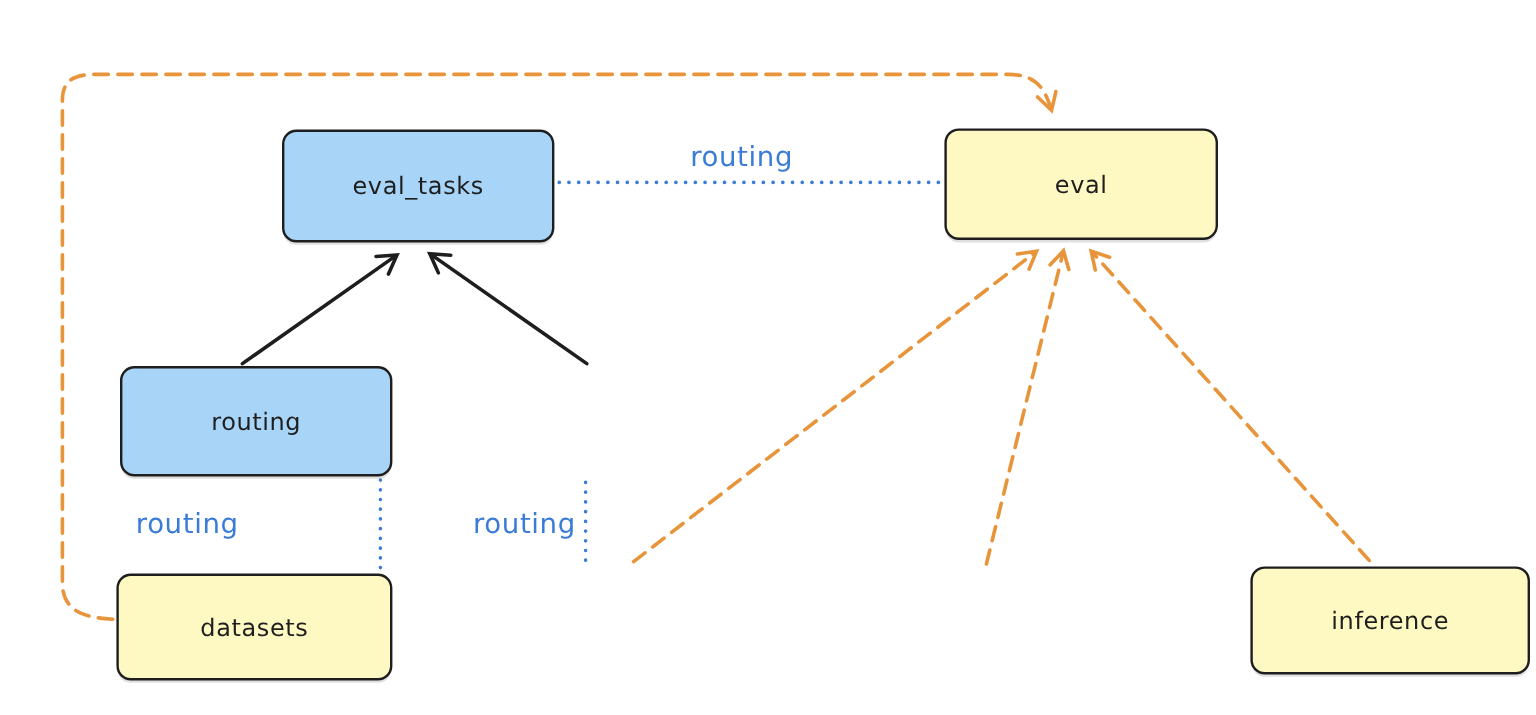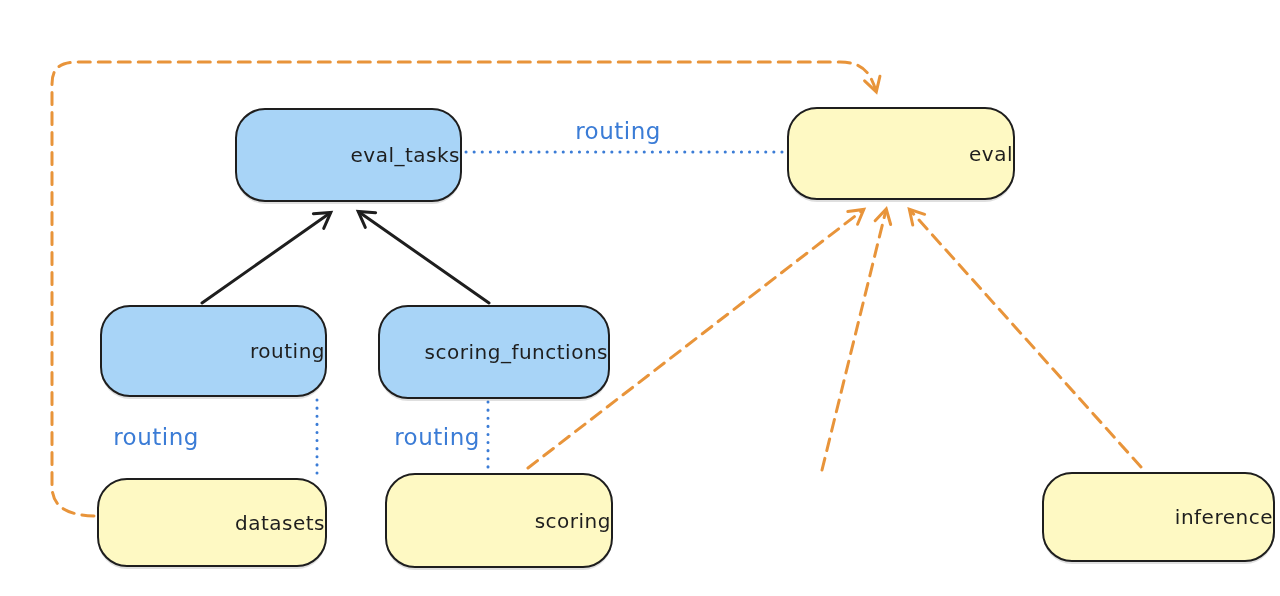--- a/index.html
+++ b/index.html
@@ -18,24 +18,24 @@
   #edges {
     position: absolute;
     left: 0; top: 0;
     width: 1280px;
     height: 596px;
   }
   .node {
     position: absolute;
     box-sizing: border-box;
     border: 2.5px solid #1e1e1e;
-    border-radius: 30px;
+    border-radius: 12px;
     display: flex;
     align-items: center;
-    justify-content: flex-end;
+    justify-content: center;
     font-size: 20px;
     color: #1e1e1e;
     letter-spacing: 0.5px;
     box-shadow: 0 3px 0 -1px rgba(80,80,80,0.18);
   }
   .node-blue  { background: #a8d4f7; }
   .node-green { background: #fef9c3; }
   .edge-label {
     position: absolute;
     color: #3b7cd6;
@@ -106,31 +106,25 @@
   </div>
 
   <div class="node node-green" style="left:787px; top:107px; width:228px; height:93px;">
     <span>eval</span>
   </div>
 
   <div class="node node-blue" style="left:100px; top:305px; width:227px; height:92px;">
     <span>routing</span>
   </div>
 
-  <div class="node node-blue" style="left:378px; top:305px; width:232px; height:94px;">
-    <span>scoring_functions</span>
-  </div>
 
   <div class="node node-green" style="left:97px; top:478px; width:230px; height:89px;">
     <span>datasets</span>
   </div>
 
-  <div class="node node-green" style="left:385px; top:473px; width:228px; height:95px;">
-    <span>scoring</span>
-  </div>
 
 
   <div class="node node-green" style="left:1022px; top:472px; width:233px; height:90px;margin-left:20px;">
     <span>inference</span>
   </div>
 
   <div class="edge-label" style="left:618px; top:131px;">routing</div>
 
   <div class="edge-label" style="left:156px; top:437px;">routing</div>
 

